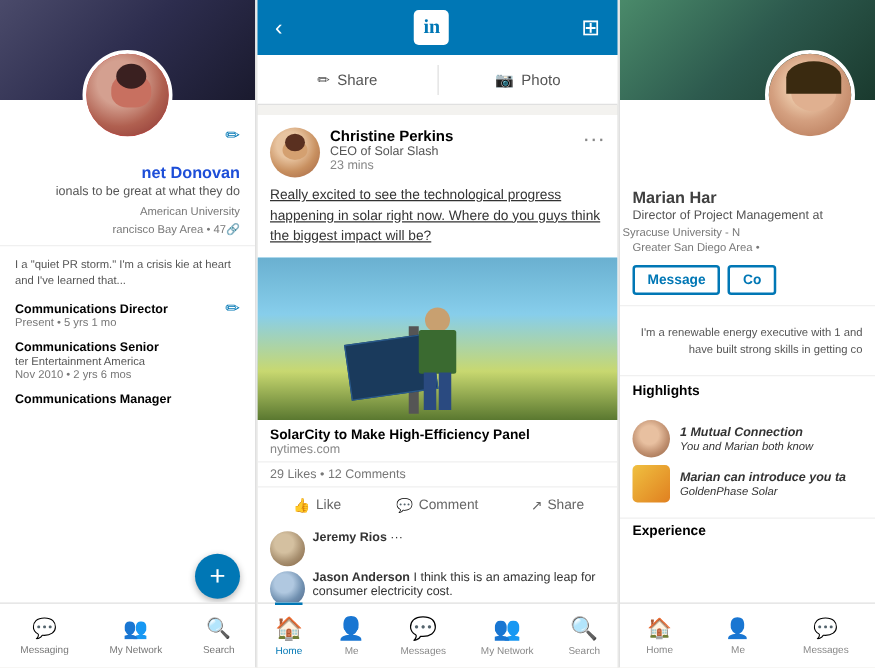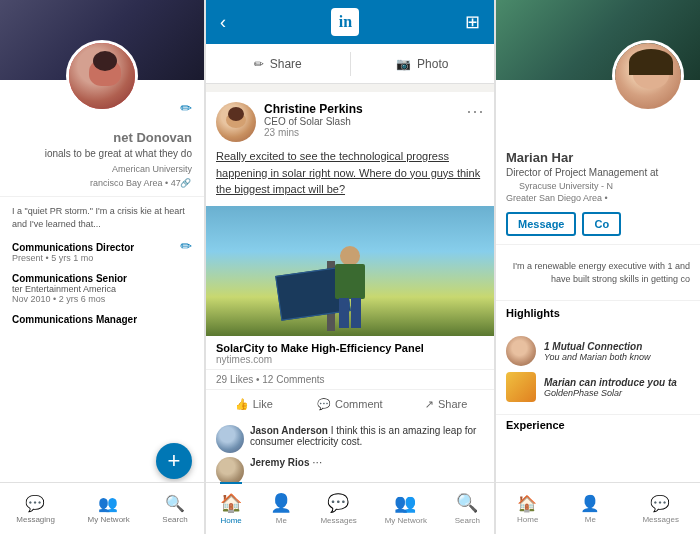--- a/index.html
+++ b/index.html
@@ -73,21 +73,21 @@
       right: 12px;
       color: #0077b5;
       font-size: 14px;
     }
     .left-name {
       text-align: right;
       padding: 0 12px;
       margin-top: 8px;
       font-size: 13px;
       font-weight: 600;
-      color: #737373;
+      color: #1d4ed8;
     }
     .left-tagline {
       font-size: 10px;
       color: #555;
       padding: 2px 12px;
       text-align: right;
       line-height: 1.3;
     }
     .left-meta {
       font-size: 9px;
@@ -419,21 +419,21 @@
       margin-top: 4px;
     }
     .right-title {
       font-size: 10px;
       color: #555;
       padding: 2px 10px;
     }
     .right-school {
       font-size: 9px;
       color: #777;
-      padding: 1px 23px;
+      padding: 1px 2px;
     }
     .right-location {
       font-size: 9px;
       color: #777;
       padding: 1px 10px;
     }
     .right-actions {
       display: flex;
       gap: 6px;
       padding: 8px 10px;
@@ -646,31 +646,31 @@
           <span>💬</span>
           <span>Comment</span>
         </div>
         <div class="post-action">
           <span>↗</span>
           <span>Share</span>
         </div>
       </div>
       <div class="comment-section">
         <div class="comment-item">
+          <div class="comment-avatar comment-avatar-2"></div>
+          <div class="comment-text">
+            <span class="comment-name">Jeremy Rios</span>
+            <span>···</span>
+          </div>
+        </div>
+        <div class="comment-item">
           <div class="comment-avatar comment-avatar-1"></div>
           <div class="comment-text">
             <span class="comment-name">Jason Anderson</span>
             <span>I think this is an amazing leap for consumer electricity cost.</span>
-          </div>
-        </div>
-        <div class="comment-item">
-          <div class="comment-avatar comment-avatar-2"></div>
-          <div class="comment-text">
-            <span class="comment-name">Jeremy Rios</span>
-            <span>···</span>
           </div>
         </div>
       </div>
     </div>
   </div>
 
   <div class="center-bottom-nav">
     <div class="nav-item-center active">
       <div class="active-bar"></div>
       <span class="nav-icon-center">🏠</span>

